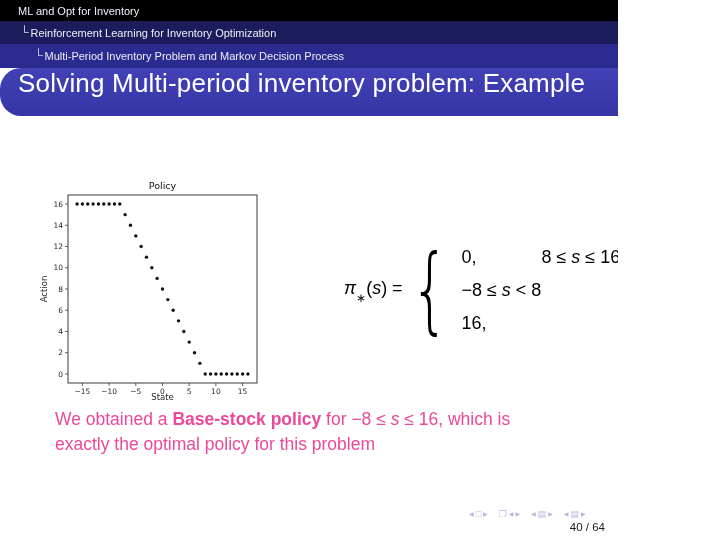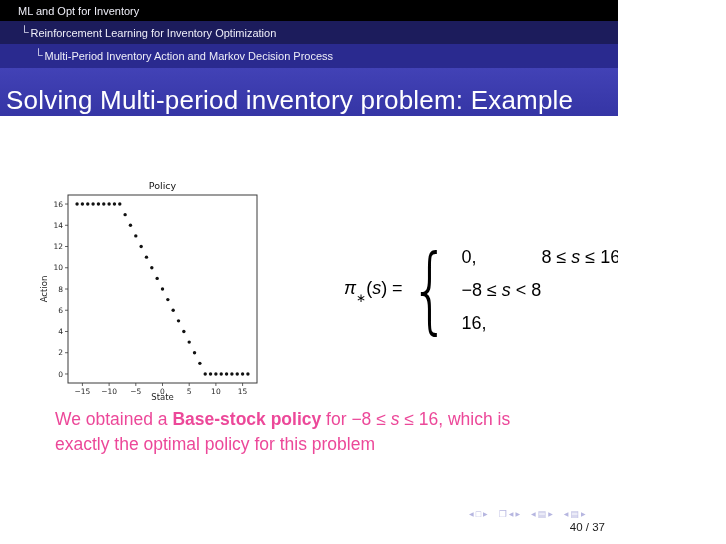--- a/index.html
+++ b/index.html
@@ -6,21 +6,21 @@
   body{width:726px;height:544px;font-family:"Liberation Sans",sans-serif;}
   .slide{position:relative;width:618px;height:544px;background:#ffffff;overflow:hidden;}
 
   
   .navbar{position:absolute;left:0;width:726px;color:#eeeef8;display:flex;align-items:center;box-sizing:border-box;font-size:11px;}
   .nav1{top:0;height:21px;background:#000000;padding-left:18px;}
   .nav2{top:21px;height:23px;background:#1c1c5c;padding-left:20px;}
   .nav3{top:44px;height:24px;background:#2a2a8f;padding-left:34px;}
   .tree{font-size:12px;margin-right:2px;position:relative;top:-1px;color:#d8d8ee;}
 
-  .titlebar{position:absolute;top:68px;left:0;width:726px;height:48px;background:linear-gradient(#4242b6,#3535a5);color:#ffffff;display:flex;align-items:flex-end;padding-left:6px;box-sizing:border-box;}
+  .titlebar{position:absolute;top:68px;left:0;width:726px;height:48px;background:linear-gradient(#4242b6,#3535a5);color:#ffffff;display:flex;align-items:flex-start;padding-left:18px;box-sizing:border-box;border-radius:21px;}
   .titlebar span{font-size:26px;letter-spacing:0.2px;}
 
   
   .figure{position:absolute;left:38px;top:178px;width:258px;height:224px;}
   svg text{font-family:"DejaVu Sans",sans-serif;}
 
   
   .equation{position:absolute;left:344px;top:240px;display:flex;align-items:center;color:#000;font-size:18px;}
   .eq-lhs{margin-right:1px;white-space:nowrap;}
   .eq-sub{font-size:12px;position:relative;top:3px;}
@@ -61,21 +61,21 @@
     <span>ML and Opt for Inventory</span>
   </div>
 
   <div class="navbar nav2">
     <span class="tree">└</span>
     <span>Reinforcement Learning for Inventory Optimization</span>
   </div>
 
   <div class="navbar nav3">
     <span class="tree">└</span>
-    <span>Multi-Period Inventory Action and Markov Decision Process</span>
+    <span>Multi-Period Inventory Problem and Markov Decision Process</span>
   </div>
 
   <div class="titlebar">
     <span>Solving Multi-period inventory problem: Example</span>
   </div>
 
   <div class="figure">
     <svg id="chart" width="258" height="224" viewBox="0 0 258 224">
         <rect x="30" y="17" width="189" height="188" fill="#ffffff" stroke="#3a3a3a" stroke-width="1"></rect>
         <line x1="44.41525423728813" y1="205" x2="44.41525423728813" y2="208" stroke="#3a3a3a" stroke-width="0.8"></line>
@@ -190,15 +190,15 @@
       </span>
       <span class="nav-group gap-hist">
         <span class="sym sym-hist">↶</span>
         <span class="mag">
           <span class="mag-circle"></span>
           <span class="mag-handle"></span>
         </span>
         <span class="sym sym-hist">↷</span>
       </span>
     </div>
-  <div class="page-num">40 / 37</div>
+  <div class="page-num">40 / 64</div>
 
 </div>
 
 </body></html>

